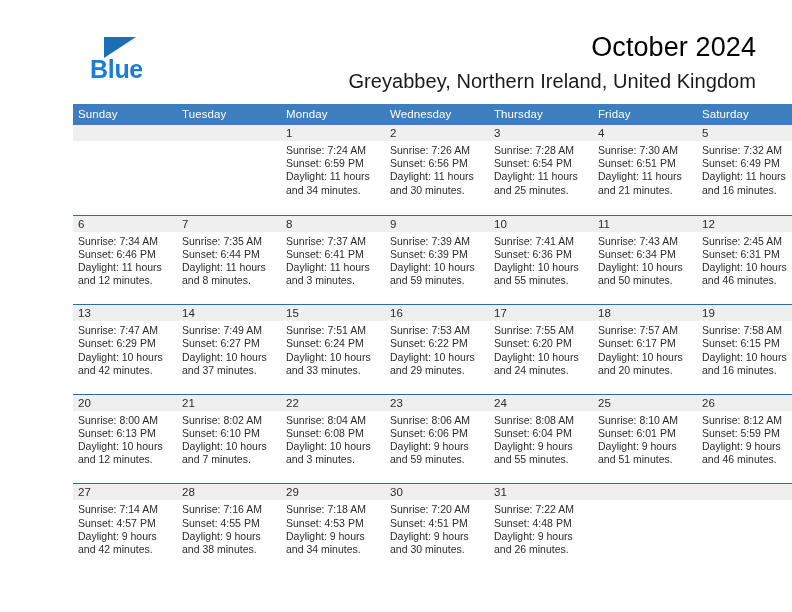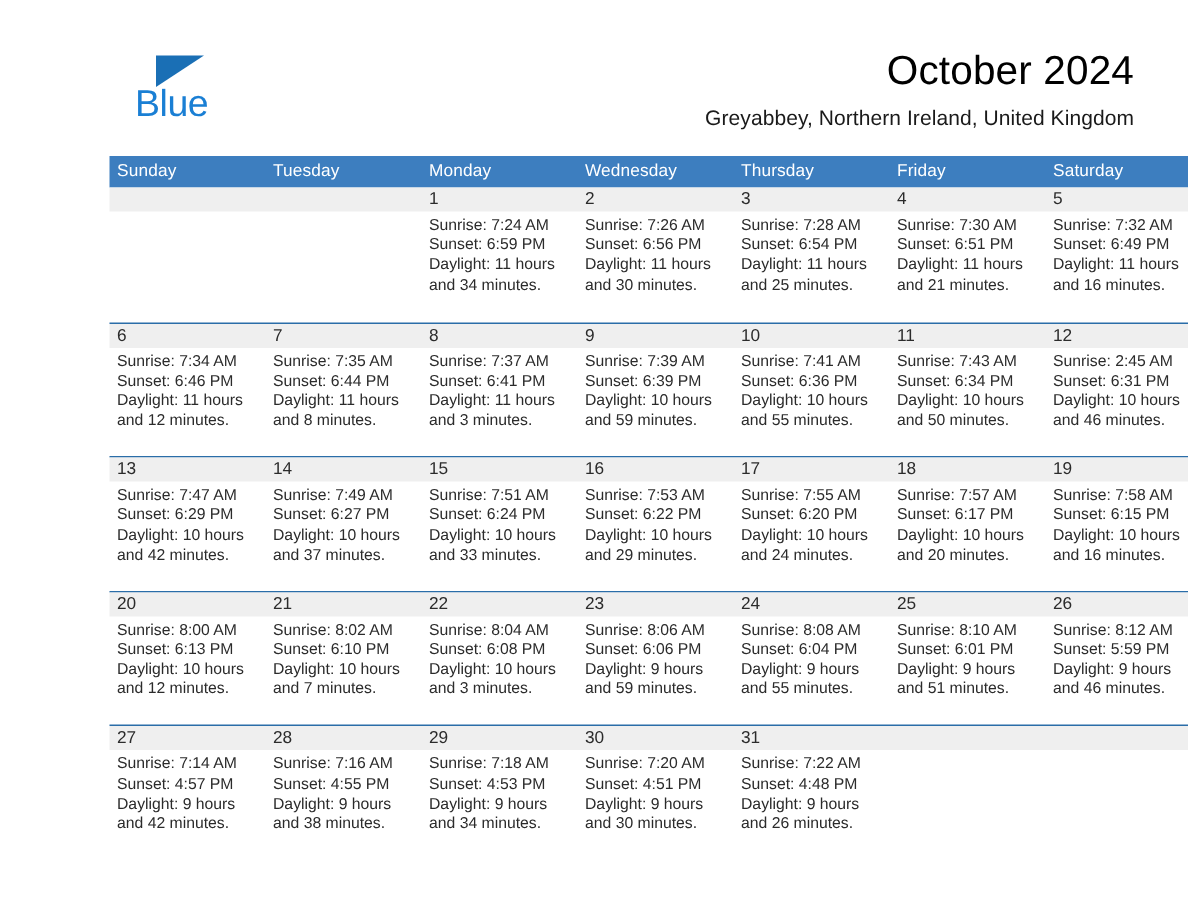--- a/index.html
+++ b/index.html
@@ -50,21 +50,21 @@
     height: 0;
     border-left: 32px solid #1a6fb5;
     border-bottom: 21px solid transparent;
   }
 
   .brand-blue {
     position: absolute;
     left: 56px;
     top: 24px;
     font-size: 25px;
-    font-weight: 400;
+    font-weight: 700;
     letter-spacing: -0.3px;
     color: #1a7fd4;
     line-height: 1;
   }
 
   .title-block {
     position: absolute;
     right: 36px;
     top: 32px;
     text-align: right;
@@ -72,21 +72,21 @@
 
   .cal-title {
     font-size: 27px;
     font-weight: 400;
     color: #000000;
     line-height: 1.15;
     letter-spacing: 0.1px;
   }
 
   .cal-subtitle {
-    font-size: 14px;
+    font-size: 20px;
     font-weight: 400;
     color: #1a1a1a;
     margin-top: 7px;
     letter-spacing: 0.05px;
   }
 
   
   .calendar {
     position: absolute;
     left: 31px;

